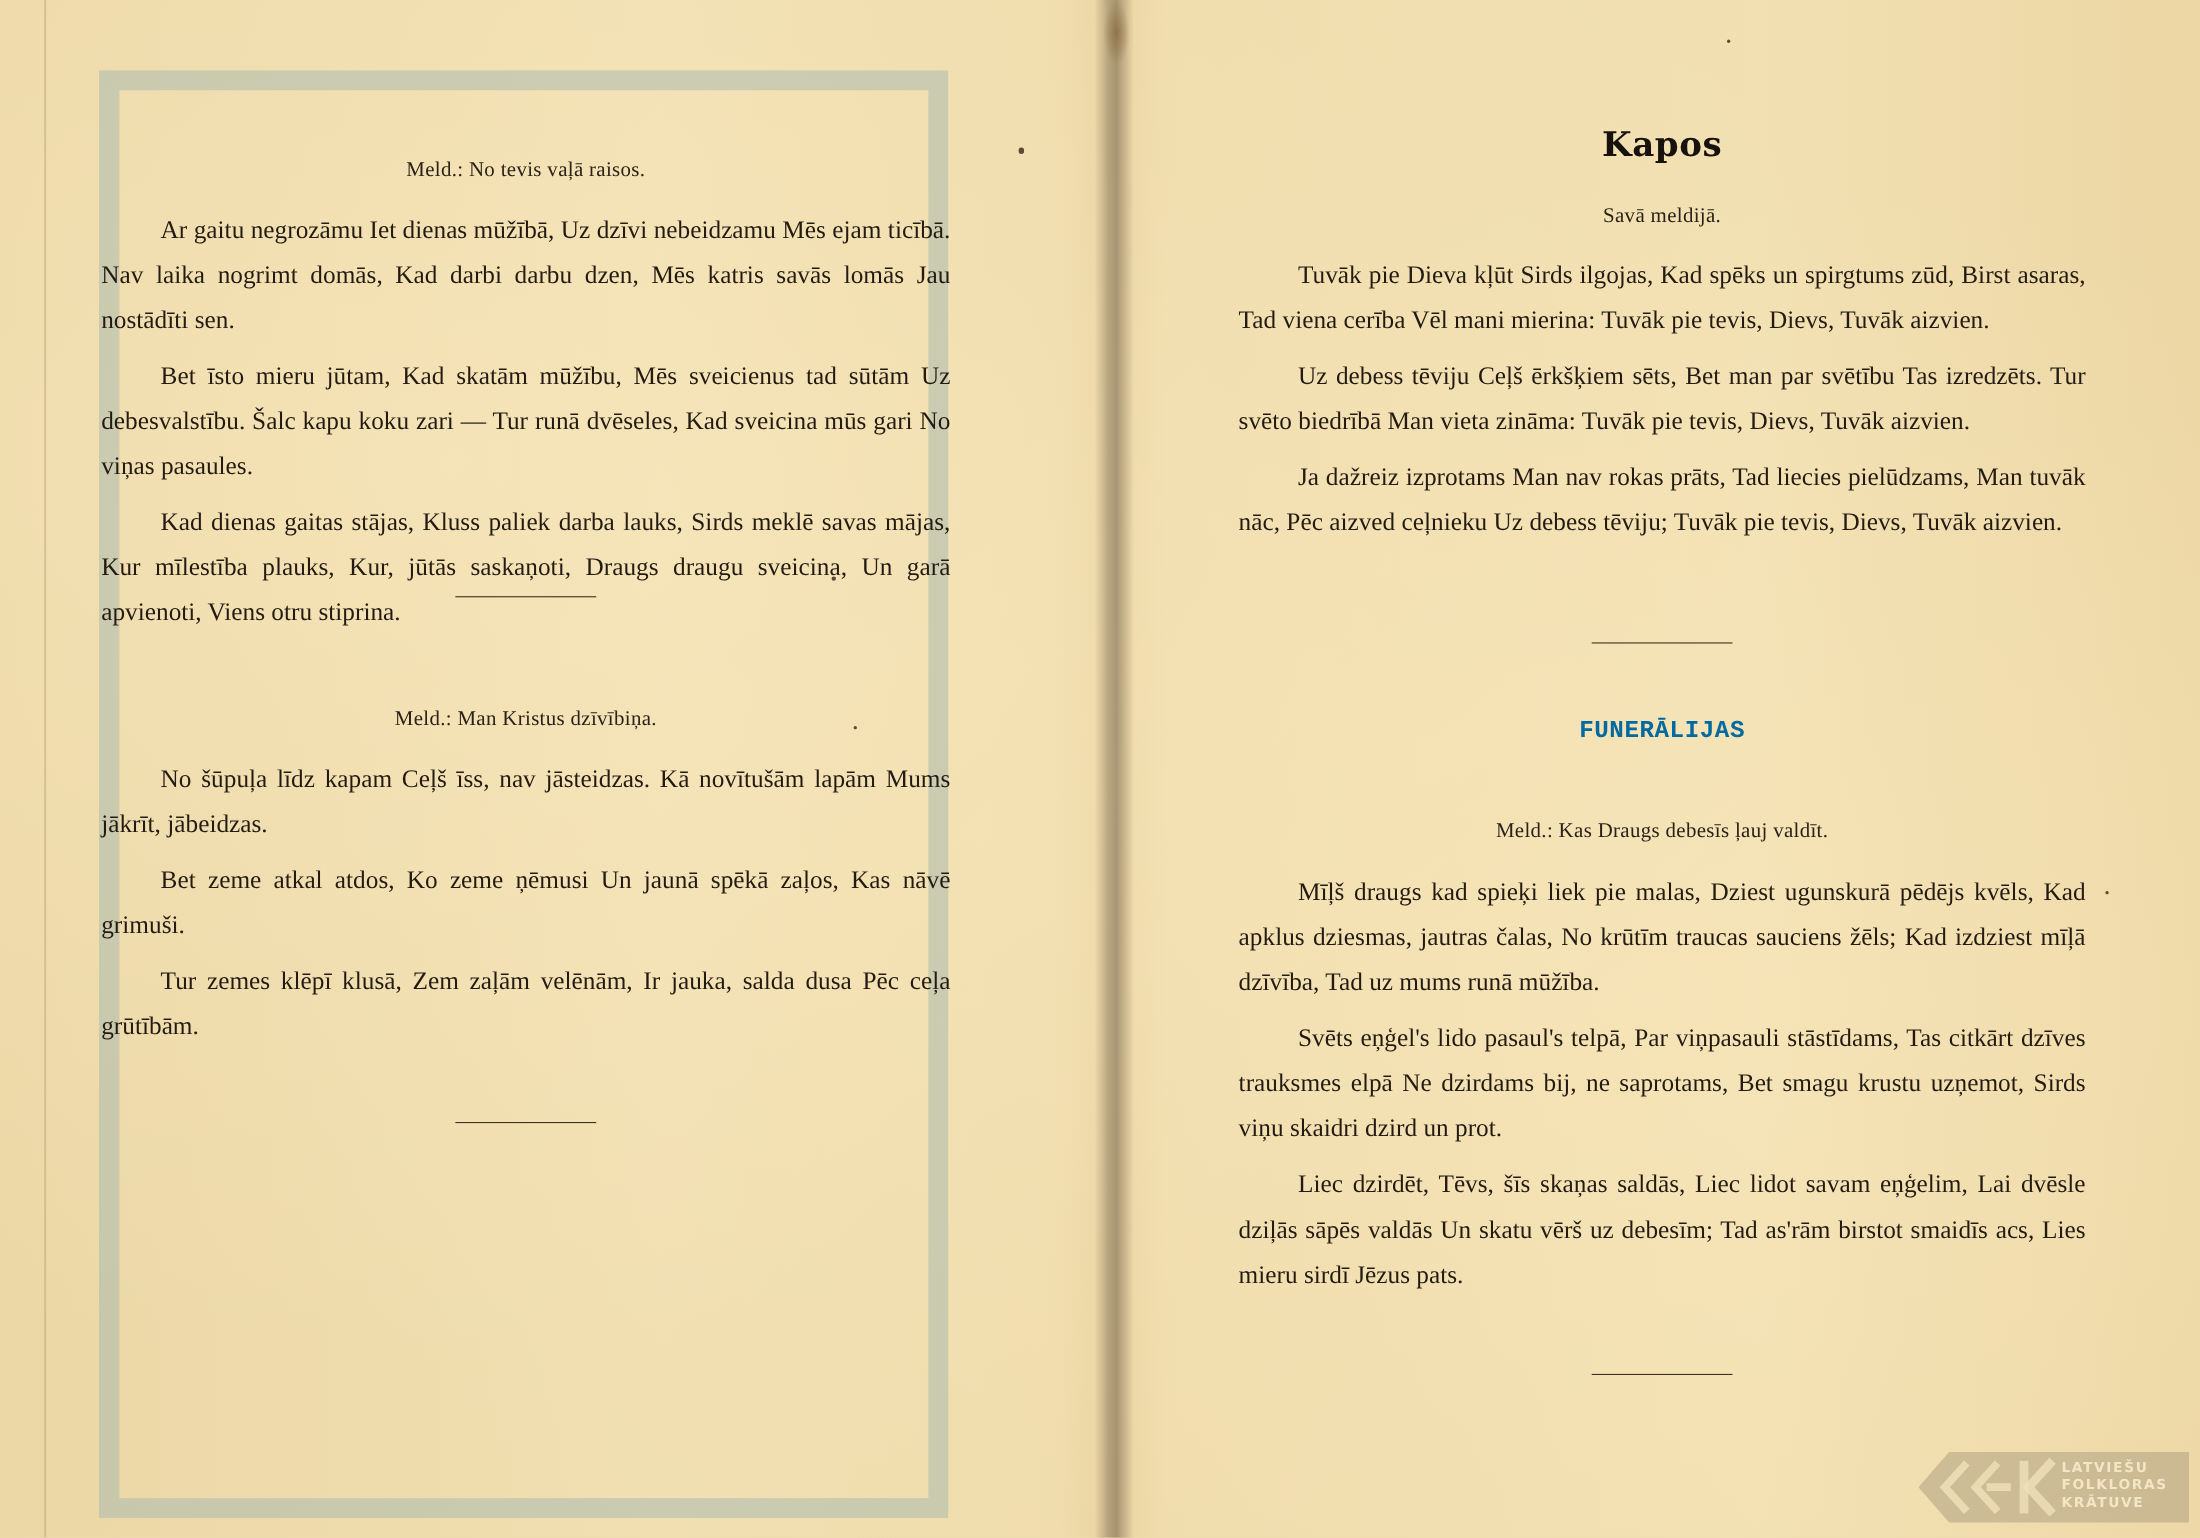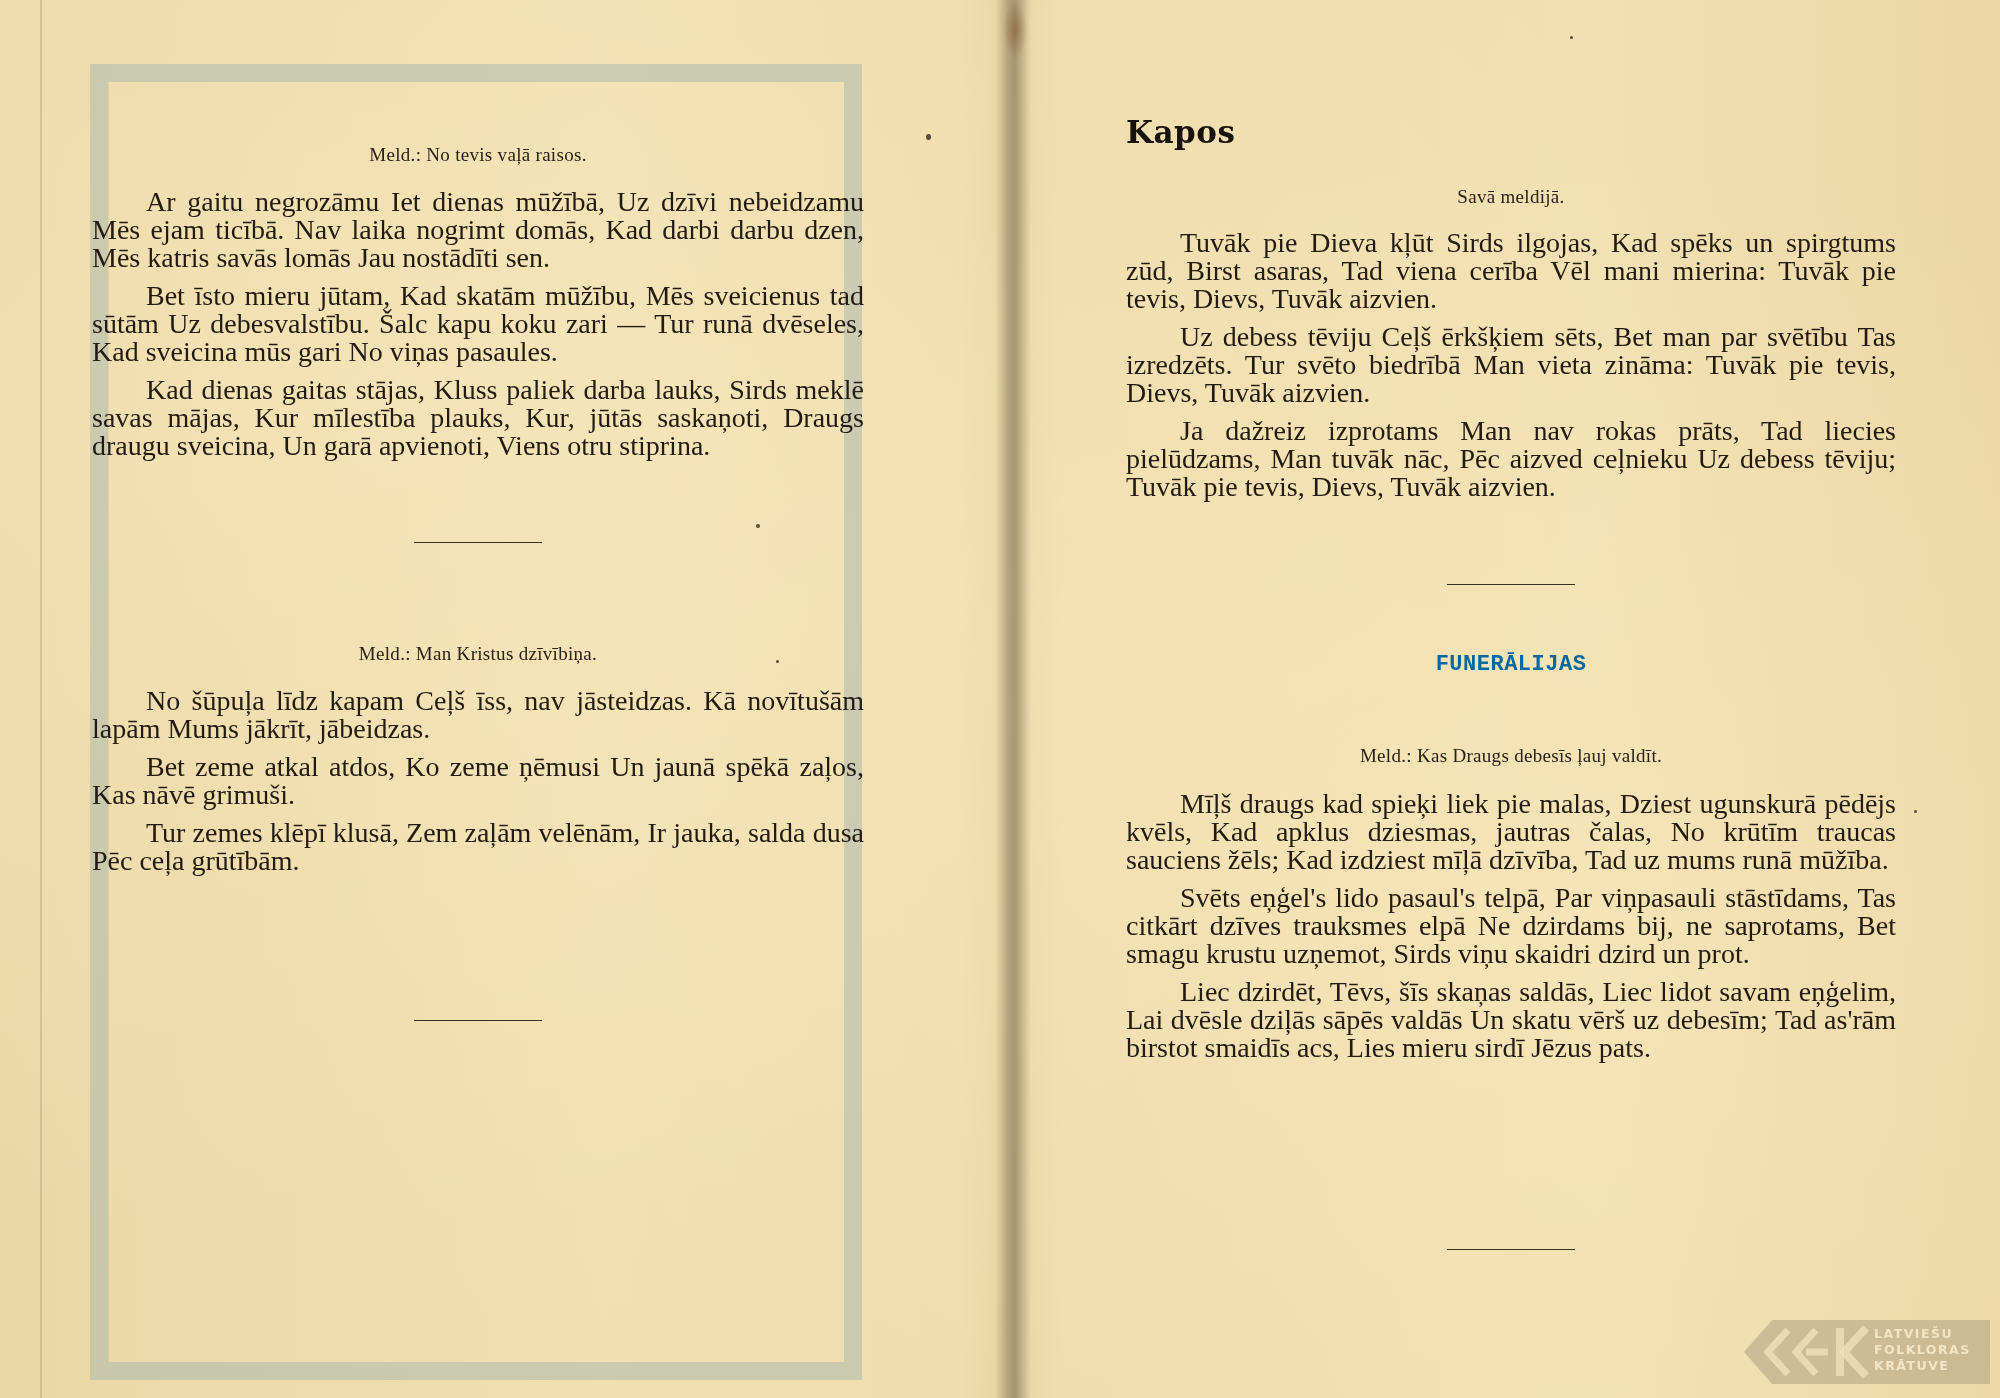--- a/index.html
+++ b/index.html
@@ -40,28 +40,28 @@
   .page { position:absolute; top:0; }
   .page-left { left:92px; width:772px; }
   .page-right { left:1126px; width:770px; }
   .block { position:absolute; left:0; width:100%; }
   .melody {
     text-align:center; font-size:19px; letter-spacing:0.3px;
     font-family:"Liberation Serif", serif; color:#2a2118;
   }
   .para {
     font-family:"Liberation Serif", serif;
-    font-size:28px; line-height:28px; text-align:justify;
+    font-size:23px; line-height:41px; text-align:justify;
     text-indent:54px; margin:0 0 10px 0; color:#231b12;
   }
   .rule {
     width:128px; height:0; border-top:1.5px solid #3a3024; margin:0 auto;
   }
   .title-kapos {
-    text-align:left; font-family:"DejaVu Serif", serif; font-weight:bold;
+    text-align:center; font-family:"DejaVu Serif", serif; font-weight:bold;
     font-size:31px; letter-spacing:0.5px; color:#17120c;
   }
   .title-fun {
     text-align:center; font-family:Liberation Mono, monospace; font-weight:bold;
     font-size:22px; letter-spacing:0.5px; color:#0369a1;
   }
   .logo {
     position:absolute; left:1744px; top:1316px; width:246px; height:72px;
   }
   .logo-text {

